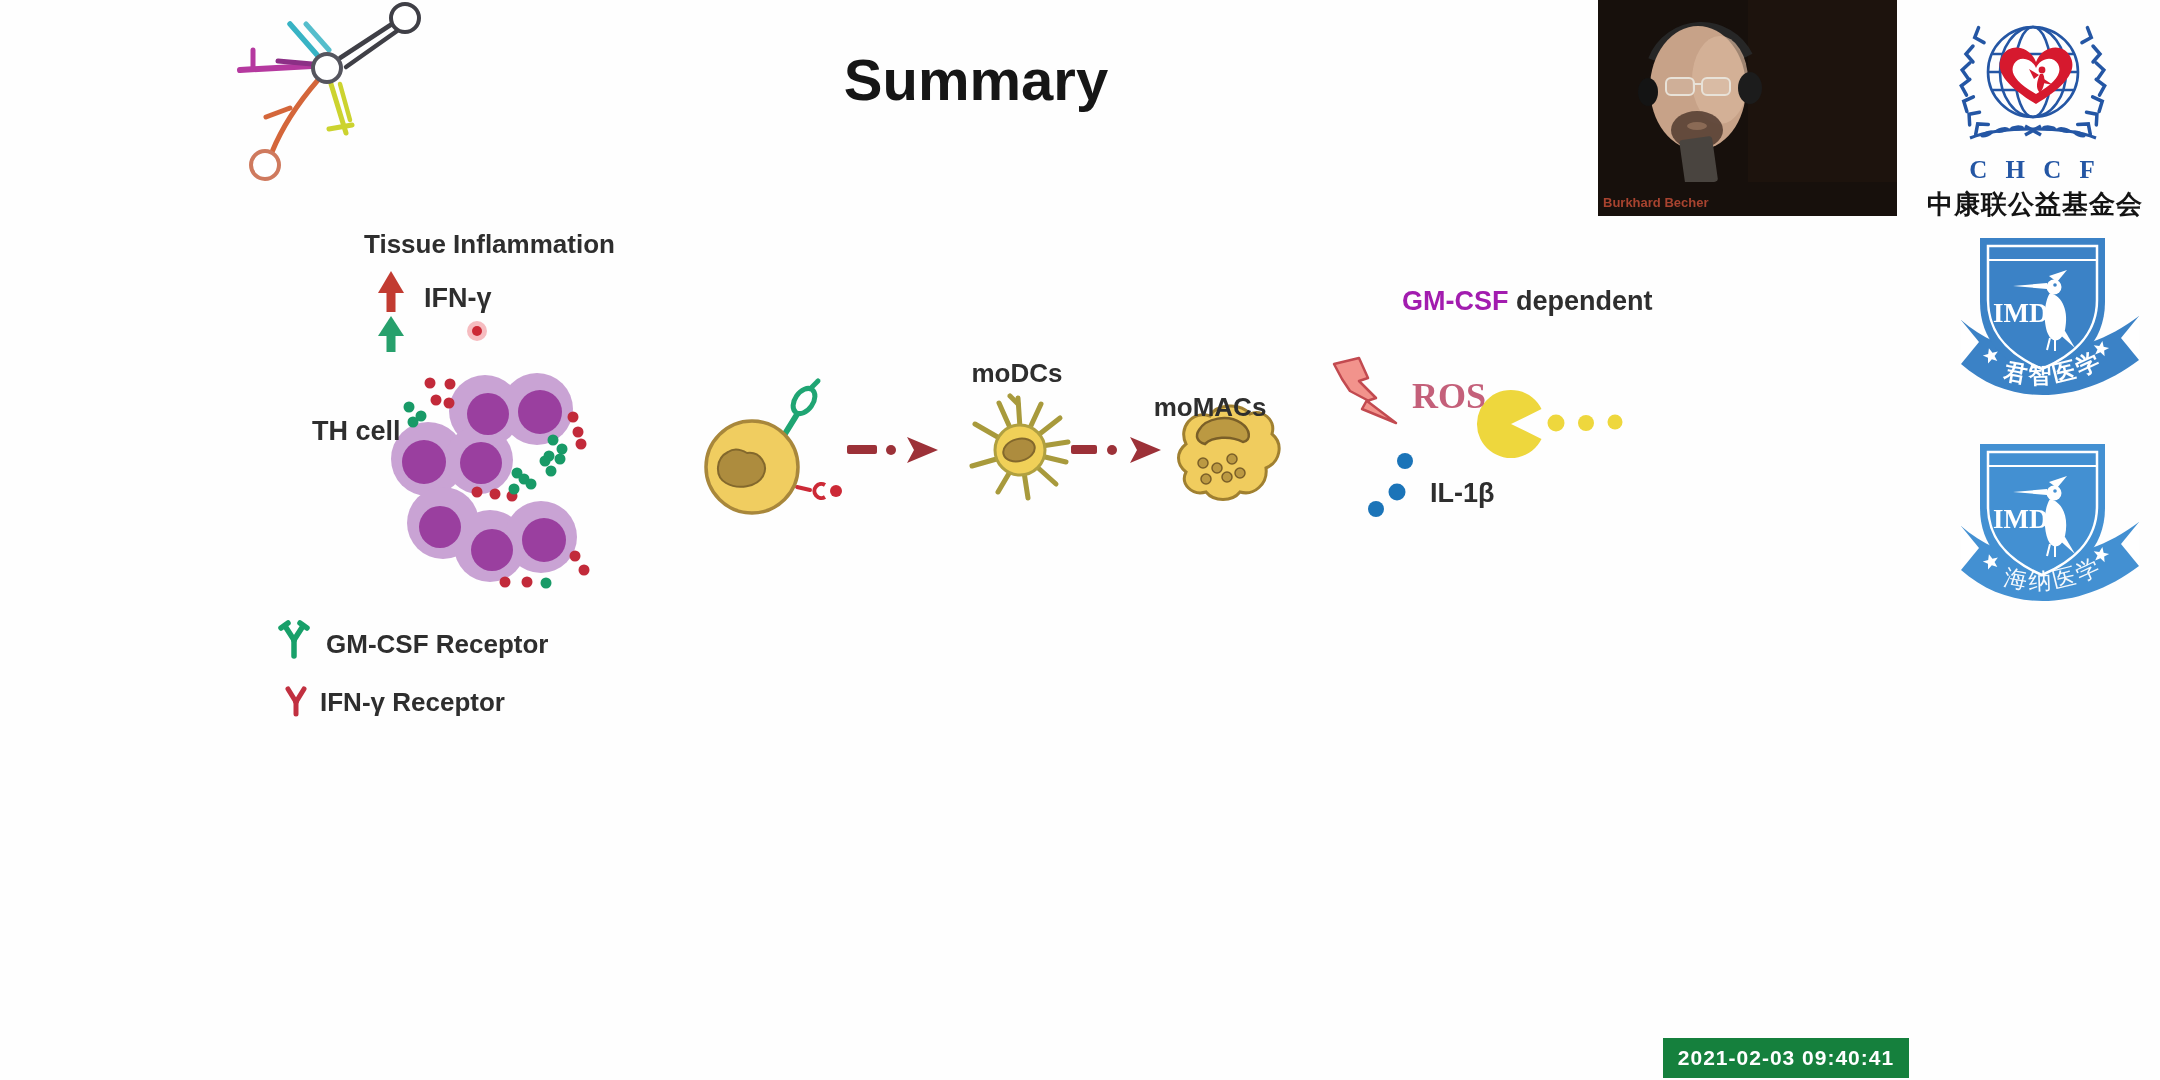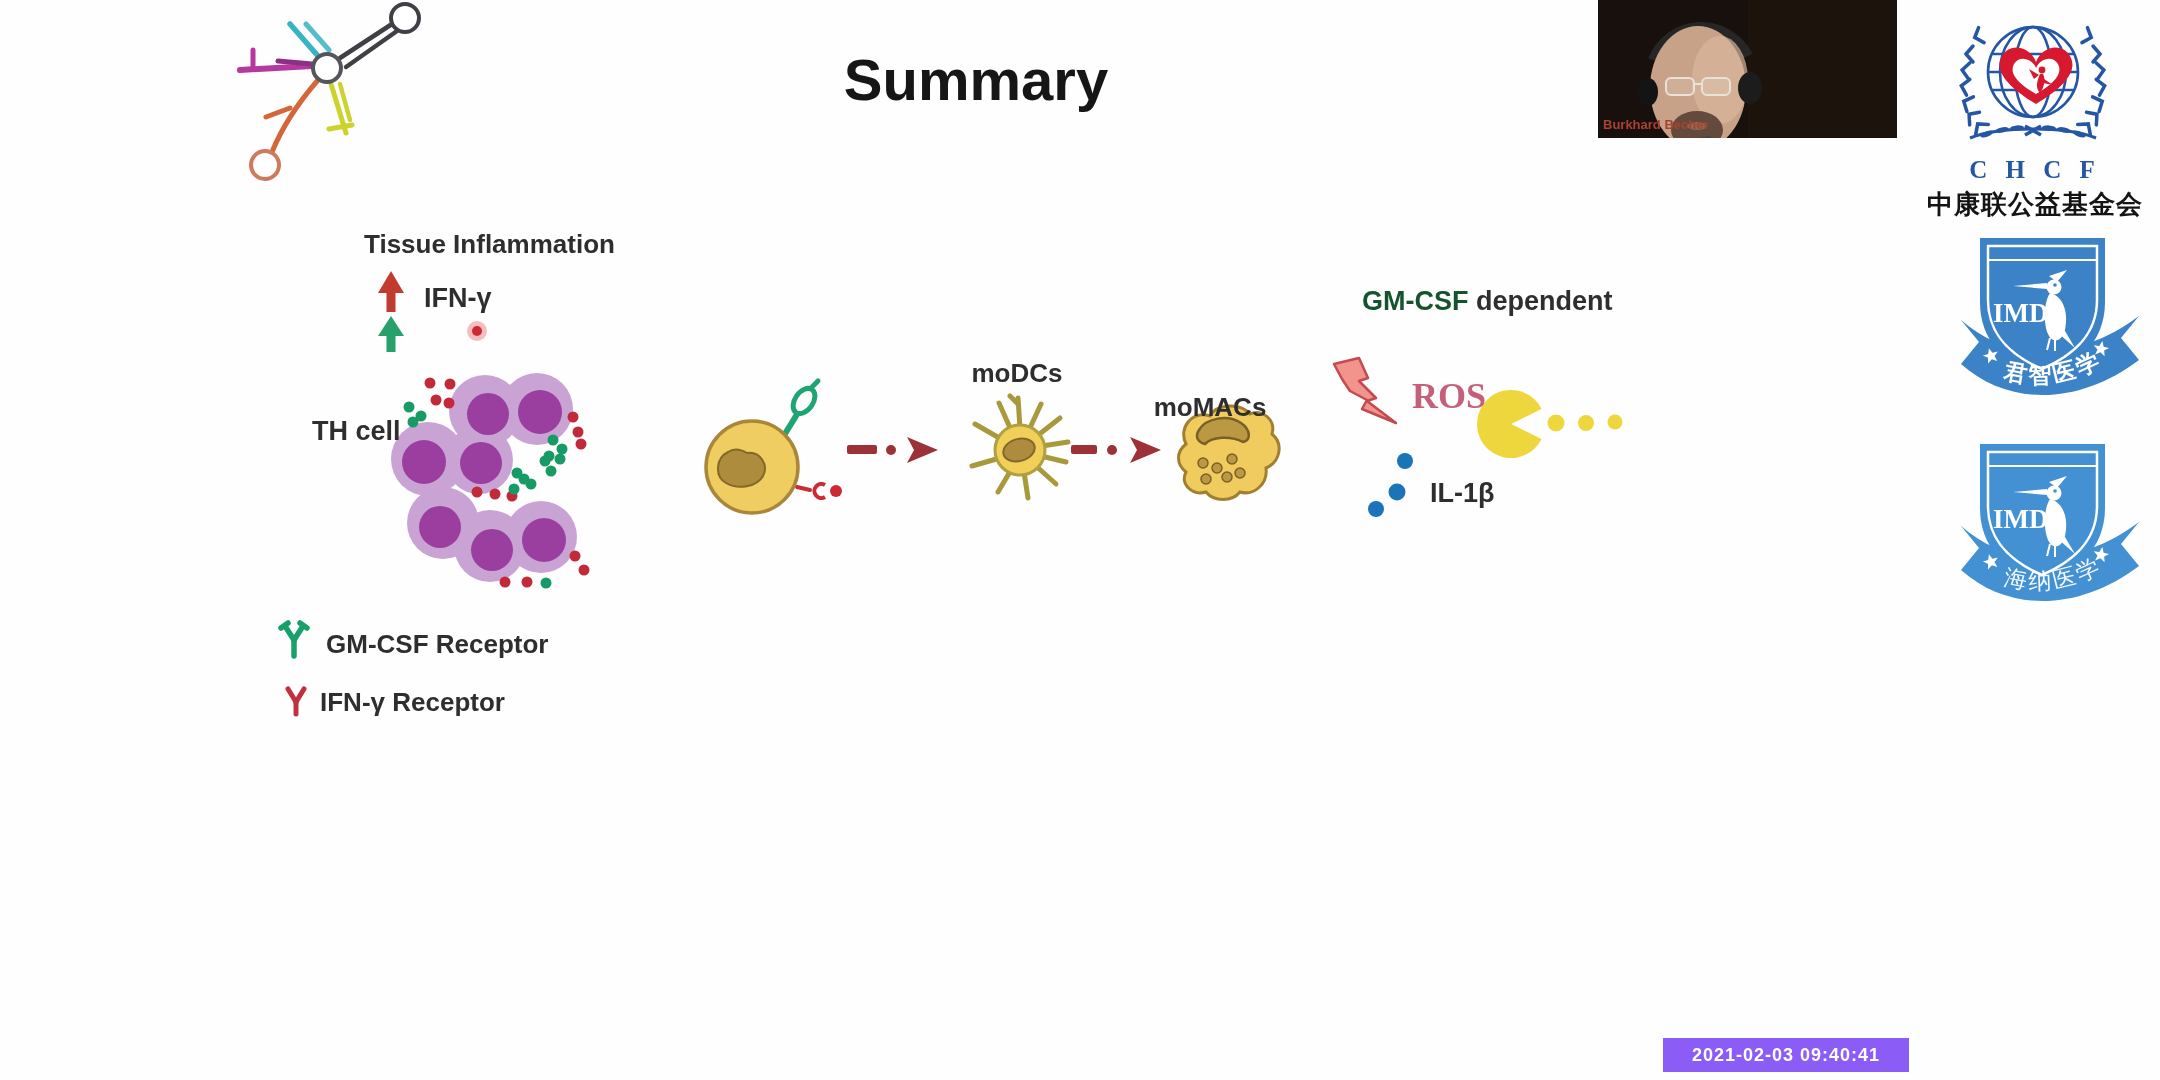--- a/index.html
+++ b/index.html
@@ -9,36 +9,36 @@
   .txt{position:absolute;color:#2e2e2e;font-weight:700;white-space:nowrap;}
   #slide-title{left:976px;top:46px;transform:translateX(-50%);font-size:58px;font-weight:600;color:#161616;}
   #tissue-header{left:364px;top:229px;font-size:26px;}
   #ifn-label{left:424px;top:283px;font-size:27px;}
   #th-cell-label{left:312px;top:416px;font-size:27px;}
   #legend1-label{left:308px;top:629px;font-size:26px;margin-left:18px;}
   #legend2-label{left:320px;top:687px;font-size:26px;}
   #modcs-label{left:1017px;top:358px;transform:translateX(-50%);font-size:26px;}
   #momacs-label{left:1210px;top:360px;transform:translateX(-50%);font-size:26px;margin-top:32px;}
   #gmcsf-dependent{left:1362px;top:286px;font-size:27px;white-space:pre;}
-  #gmcsf-dependent .hl{color:#14532d;}
+  #gmcsf-dependent .hl{color:#a21caf;margin-left:40px;}
   #ros-label{left:1412px;top:375px;font-size:36px;color:#c4607a;font-family:Liberation Serif, serif;}
   #il1b-label{left:1430px;top:478px;font-size:27px;}
   
-  #webcam{position:absolute;left:1598px;top:0;width:299px;height:138px;background:#17100c;overflow:hidden;}
+  #webcam{position:absolute;left:1598px;top:0;width:299px;height:216px;background:#17100c;overflow:hidden;}
   #webcam-name{position:absolute;left:5px;bottom:6px;font-size:13px;font-weight:700;color:#a8432f;
                font-family:"Liberation Sans",sans-serif;}
   
   .logo-svg{position:absolute;}
   #chcf-acronym{left:2035px;top:156px;transform:translateX(-50%);font-family:"Liberation Serif",serif;
                 font-size:25px;font-weight:700;color:#2456a4;letter-spacing:6px;text-align:center;}
   #chcf-chinese{left:2035px;top:187px;transform:translateX(-50%);font-size:26px;font-weight:700;
                 color:#141414;letter-spacing:1px;}
   
-  #timestamp{position:absolute;left:1663px;top:1038px;width:246px;height:34px;background:#8b5cf6;
-             color:#fff;font-size:18px;font-weight:700;letter-spacing:1px;display:flex;
+  #timestamp{position:absolute;left:1663px;top:1038px;width:246px;height:40px;background:#15803d;
+             color:#fff;font-size:21px;font-weight:700;letter-spacing:1px;display:flex;
              align-items:center;justify-content:center;}
 </style>
 </head>
 <body>
 
 <div id="stage">
 
   <svg id="art" viewBox="0 0 2160 1080">
 
     <g>

